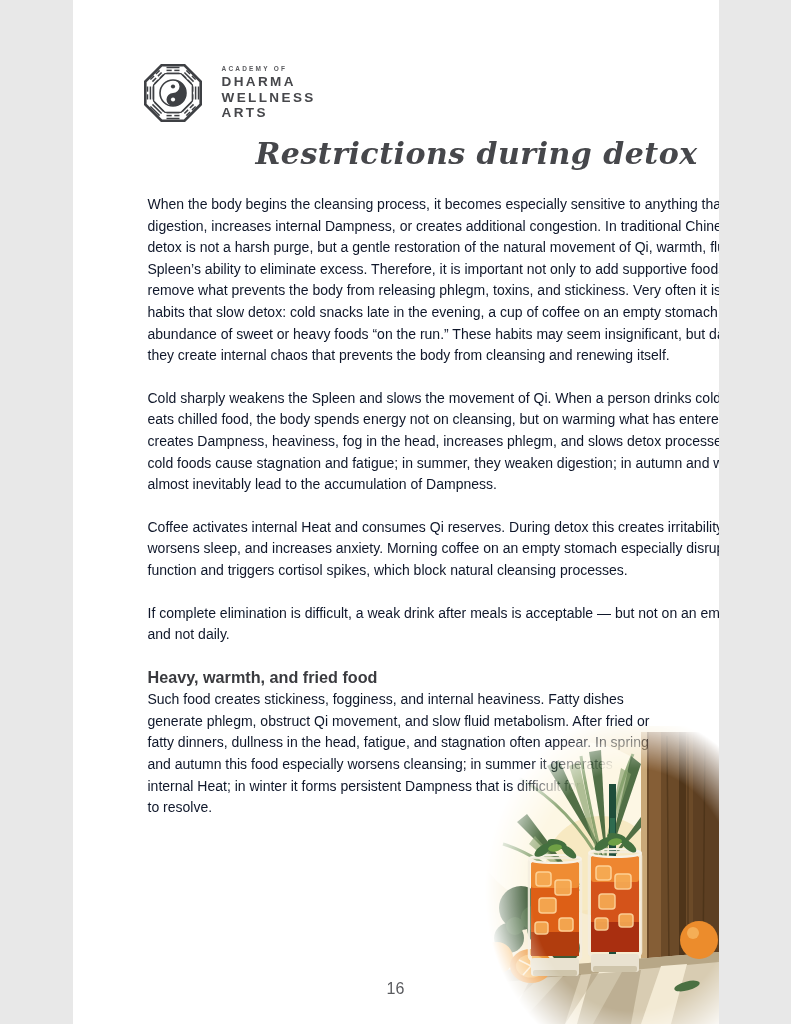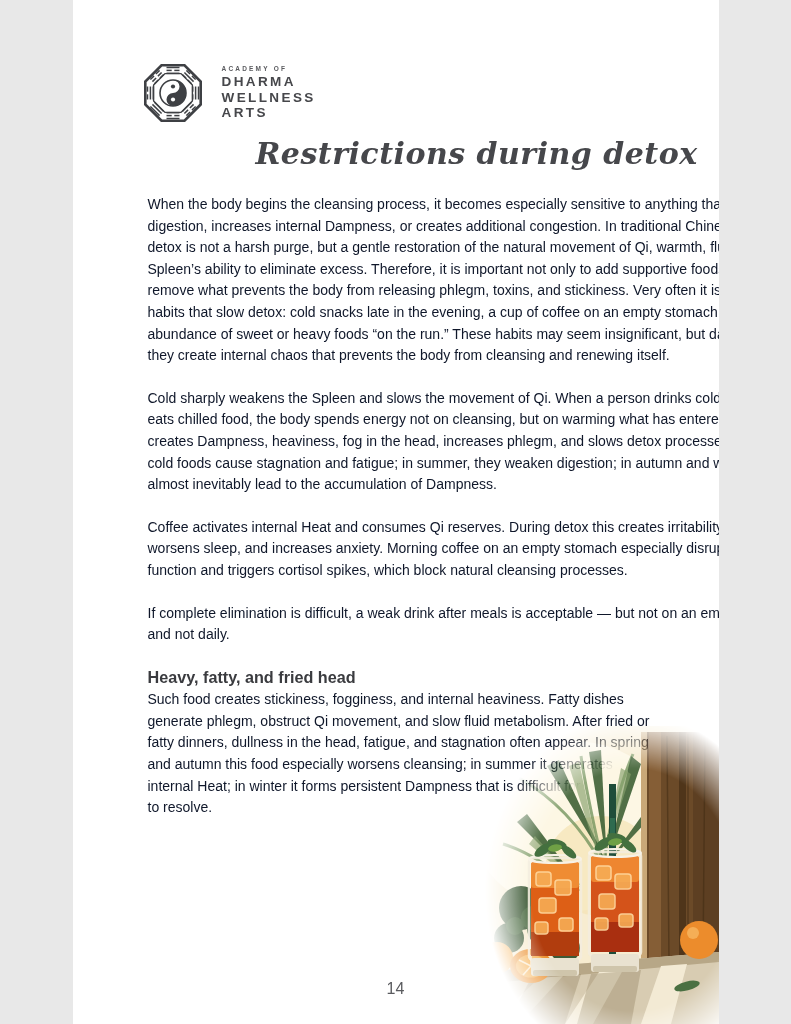--- a/index.html
+++ b/index.html
@@ -162,21 +162,21 @@
       <p class="para bodytext">Cold sharply weakens the Spleen and slows the movement of Qi. When a person drinks cold water or eats chilled food, the body spends energy not on cleansing, but on warming what has entered. This creates Dampness, heaviness, fog in the head, increases phlegm, and slows detox processes. In spring, cold foods cause stagnation and fatigue; in summer, they weaken digestion; in autumn and winter, they almost inevitably lead to the accumulation of Dampness.</p>
     </section>
 
     <section>
       <p class="para bodytext">Coffee activates internal Heat and consumes Qi reserves. During detox this creates irritability, dryness, worsens sleep, and increases anxiety. Morning coffee on an empty stomach especially disrupts Spleen function and triggers cortisol spikes, which block natural cleansing processes.</p>
     </section>
 
     <p class="para note">If complete elimination is difficult, a weak drink after meals is acceptable — but not on an empty stomach and not daily.</p>
 
     <section class="wrap-image">
-      <h2 class="sect">Heavy, fatty, and fried head</h2>
+      <h2 class="sect">Heavy, warmth, and fried food</h2>
       <p class="para bodytext">Such food creates stickiness, fogginess, and internal heaviness. Fatty dishes generate phlegm, obstruct Qi movement, and slow fluid metabolism. After fried or fatty dinners, dullness in the head, fatigue, and stagnation often appear. In spring and autumn this food especially worsens cleansing; in summer it generates internal Heat; in winter it forms persistent Dampness that is difficult for the body to resolve.</p>
     </section>
 
   </div>
 
   <div class="illustration">
     <svg viewBox="0 0 238 298" aria-hidden="true">
 
       <rect x="0" y="0" width="238" height="298" fill="#f7ecd0"></rect>
       <ellipse cx="92" cy="100" rx="100" ry="85" fill="#fdf7e4"></ellipse>
@@ -302,15 +302,15 @@
         </g>
         <ellipse cx="134" cy="116" rx="7" ry="3.5" fill="#6fa045" transform="rotate(-10 134 116)"></ellipse>
       </g>
 
       <circle cx="218" cy="214" r="19" fill="#ec8c2c"></circle>
       <circle cx="212" cy="207" r="6" fill="#f7b45e" opacity="0.85"></circle>
       <ellipse cx="206" cy="260" rx="13" ry="4.5" fill="#4a7042" transform="rotate(-14 206 260)"></ellipse>
     </svg>
   </div>
 
-  <div class="page-number">14</div>
+  <div class="page-number">16</div>
 
 </div>
 
 </body></html>

